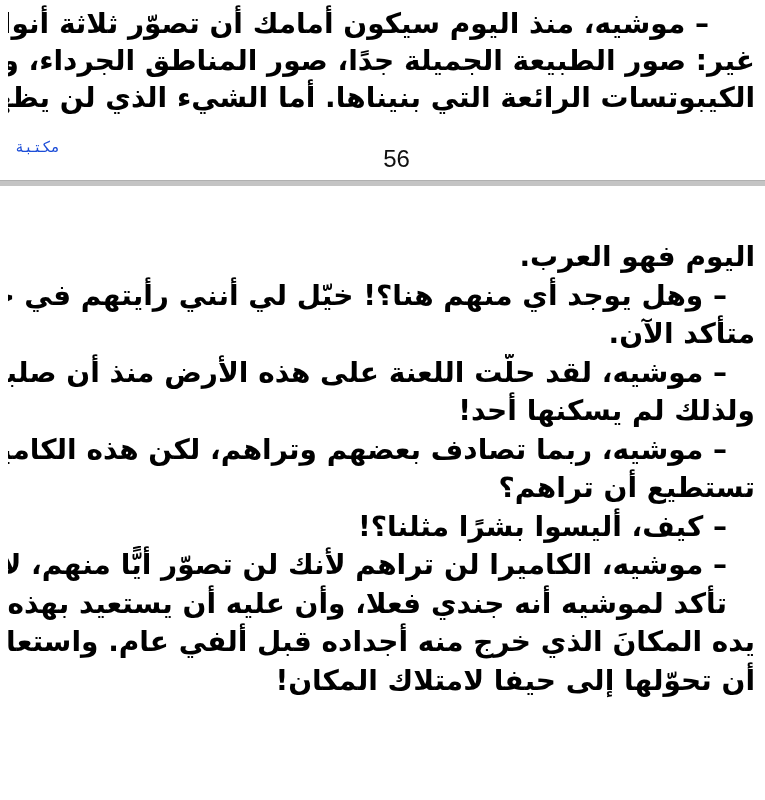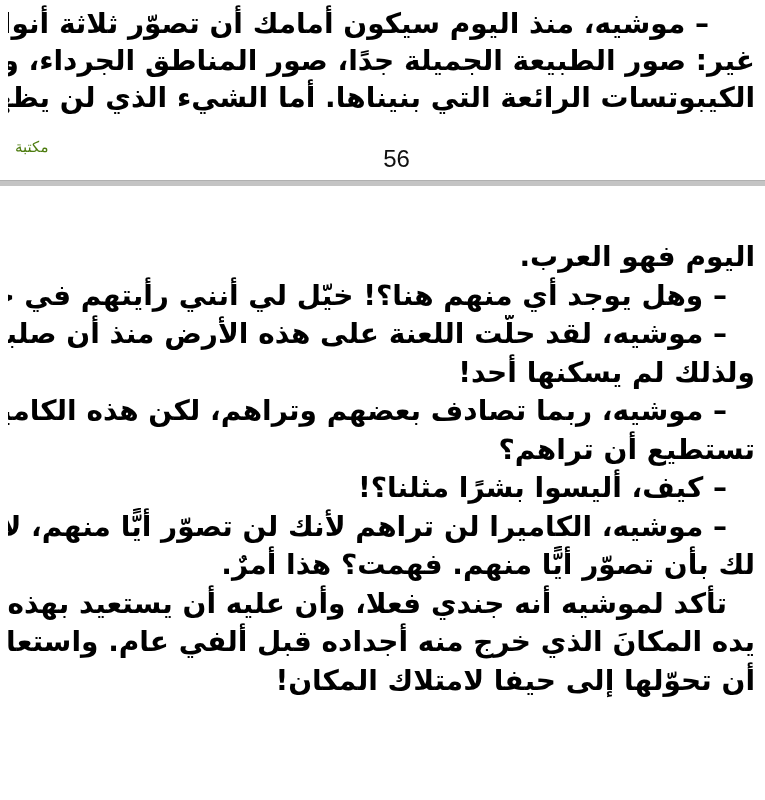--- a/index.html
+++ b/index.html
@@ -65,23 +65,23 @@
       font-family: "Liberation Sans", sans-serif;
       font-size: 24px;
       line-height: 28px;
       color: #111;
       margin-left: 14px;
     }
     .watermark {
       position: absolute;
       top: 138px;
       left: 15px;
-      font-family: Liberation Sans, sans-serif;
+      font-family: Liberation Mono, monospace;
       font-size: 15px;
-      color: #4d7c0f;
+      color: #1d4ed8;
       direction: rtl;
     }
   </style>
 </head>
 <body>
 
 <div class="page" id="page-top">
   <div class="text-block">
     <span class="line justify indent">– موشيه، منذ اليوم سيكون أمامك أن تصوّر ثلاثة أنواع من الصوّر لا</span>
     <span class="line justify">غير: صور الطبيعة الجميلة جدًا، صور المناطق الجرداء، وصور لهذه</span>
@@ -90,24 +90,24 @@
   <div class="watermark">مكتبة</div>
   <div class="page-number">56</div>
 </div>
 
 <div class="separator"></div>
 
 <div class="page" id="page-bottom">
   <div class="text-block">
     <span class="line">اليوم فهو العرب.</span>
     <span class="line justify indent-sm">– وهل يوجد أي منهم هنا؟! خيّل لي أنني رأيتهم في حيفا، لكنني غير</span>
+    <span class="line">متأكد الآن.</span>
     <span class="line justify indent-sm">– موشيه، لقد حلّت اللعنة على هذه الأرض منذ أن صلبنا المسيح،</span>
     <span class="line">ولذلك لم يسكنها أحد!</span>
     <span class="line justify indent-sm">– موشيه، ربما تصادف بعضهم وتراهم، لكن هذه الكاميرا التي تحملها لا</span>
     <span class="line">تستطيع أن تراهم؟</span>
     <span class="line indent-sm">– كيف، أليسوا بشرًا مثلنا؟!</span>
     <span class="line justify indent-sm">– موشيه، الكاميرا لن تراهم لأنك لن تصوّر أيًّا منهم، لأنه غير مسموح</span>
-    <span class="line">لك بأن تصوّر أيًّا منهم. فهمت؟ هذا أمرٌ.</span>
     <span class="line justify indent-sm">تأكد لموشيه أنه جندي فعلا، وأن عليه أن يستعيد بهذه الكاميرا التي في</span>
     <span class="line justify">يده المكانَ الذي خرج منه أجداده قبل ألفي عام. واستعاد كلمات أبيه: نريدك</span>
     <span class="line">أن تحوّلها إلى حيفا لامتلاك المكان!</span>
   </div>
 </div>
 
 </body></html>

